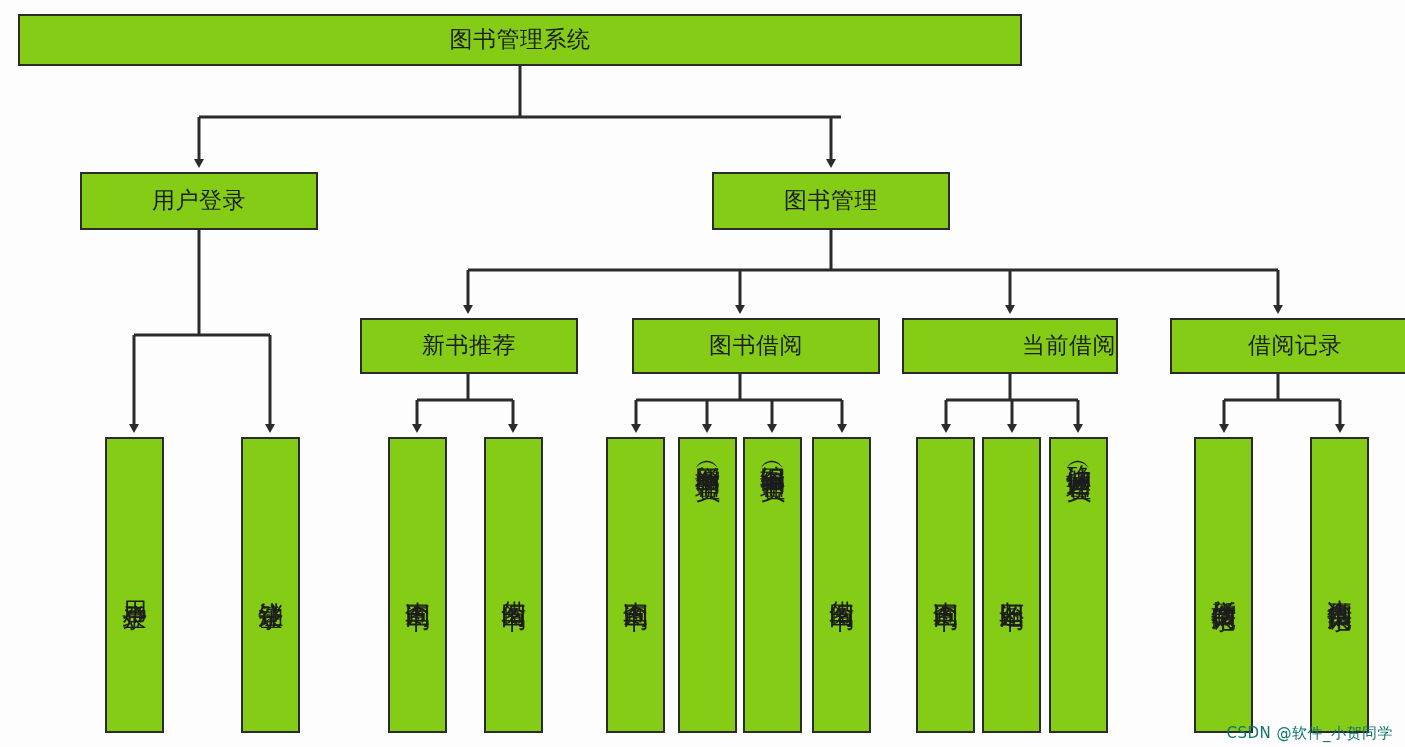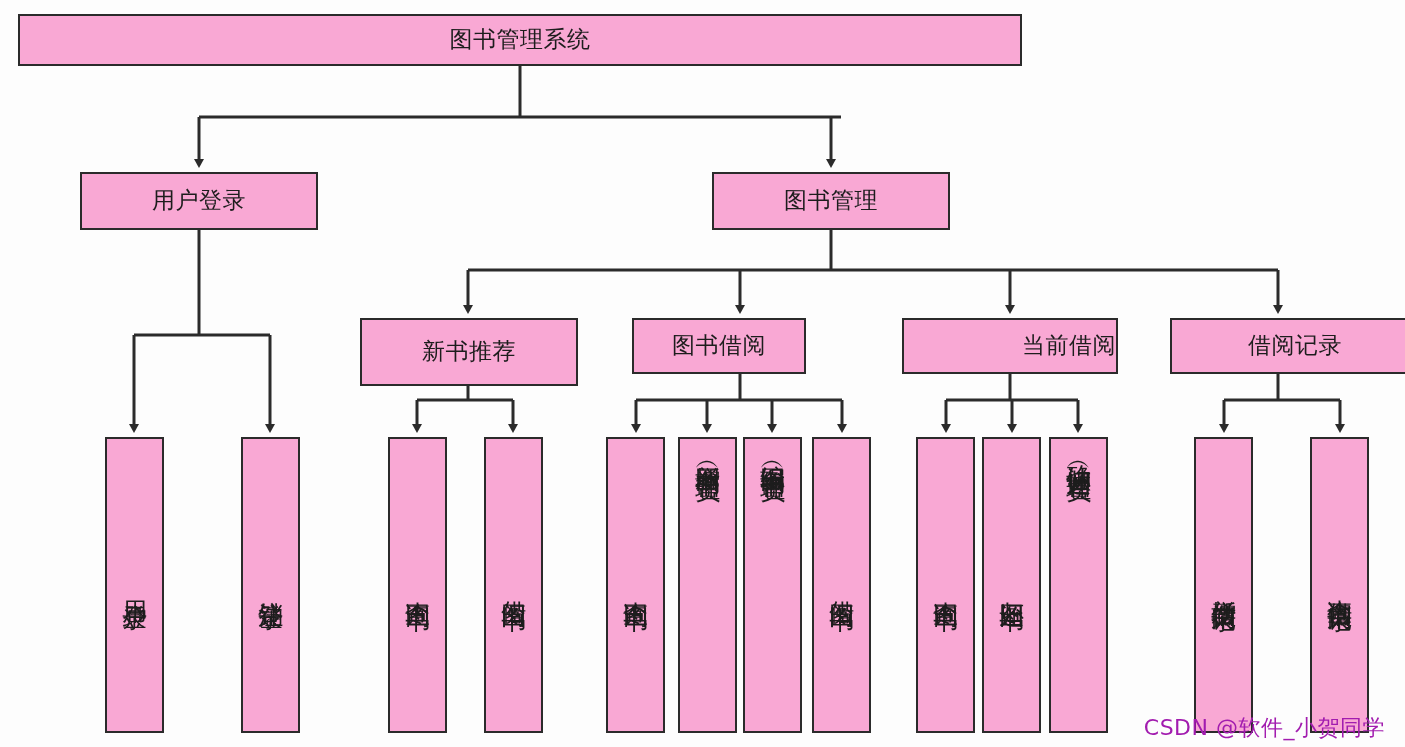--- a/index.html
+++ b/index.html
@@ -22,21 +22,21 @@
     position: absolute;
     left: 0;
     top: 0;
     width: 1405px;
     height: 747px;
     pointer-events: none;
   }
   .node {
     position: absolute;
     box-sizing: border-box;
-    background: #f9a8d4;
+    background: #84cc16;
     border: 2px solid #2b2b2b;
     display: flex;
     align-items: center;
     justify-content: center;
     color: #1d1d1d;
     line-height: 1.18;
   }
   .node.horiz {
     font-size: 23px;
     letter-spacing: 0.5px;
@@ -53,24 +53,24 @@
   }
   .node.vert.tall {
     justify-content: flex-start;
     padding-top: 6px;
   }
   .node-label {
     display: block;
   }
   .watermark {
     position: absolute;
-    right: 20px;
+    right: 12px;
     bottom: 4px;
-    font-size: 22px;
-    color: #a21caf;
+    font-size: 15px;
+    color: #0f766e;
     letter-spacing: 0.5px;
     white-space: nowrap;
     user-select: none;
   }
 </style>
 </head>
 <body>
 
 <div id="canvas">
 
@@ -128,24 +128,24 @@
     <span class="node-label">图书管理系统</span>
   </div>
 
   <div class="node horiz" style="left: 80px; top: 172px; width: 238px; height: 58px;">
     <span class="node-label">用户登录</span>
   </div>
   <div class="node horiz" style="left: 712px; top: 172px; width: 238px; height: 58px;">
     <span class="node-label">图书管理</span>
   </div>
 
-  <div class="node horiz" style="left: 360px; top: 318px; width: 218px; height: 68px;">
+  <div class="node horiz" style="left: 360px; top: 318px; width: 218px; height: 56px;">
     <span class="node-label">新书推荐</span>
   </div>
-  <div class="node horiz" style="left: 632px; top: 318px; width: 174px; height: 56px;">
+  <div class="node horiz" style="left: 632px; top: 318px; width: 248px; height: 56px;">
     <span class="node-label">图书借阅</span>
   </div>
   <div class="node horiz" style="left: 902px; top: 318px; width: 216px; height: 56px; justify-content: flex-end;">
     <span class="node-label">当前借阅</span>
   </div>
   <div class="node horiz" style="left: 1170px; top: 318px; width: 250px; height: 56px;">
     <span class="node-label">借阅记录</span>
   </div>
 
   <div class="node vert" style="left: 105px; top: 437px; width: 59px; height: 296px;">

